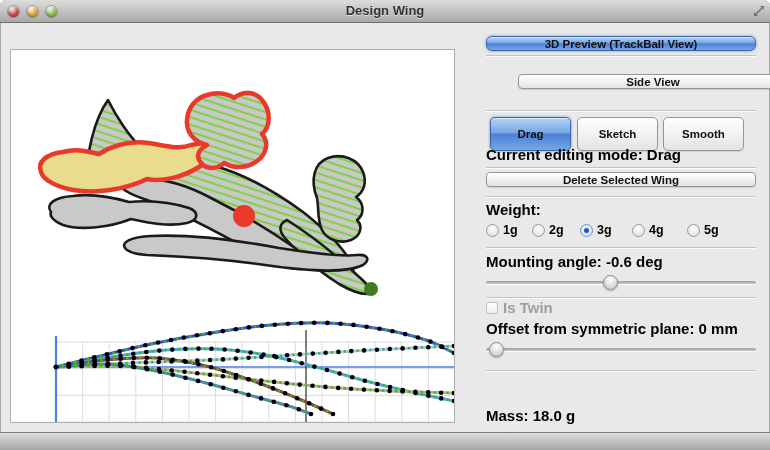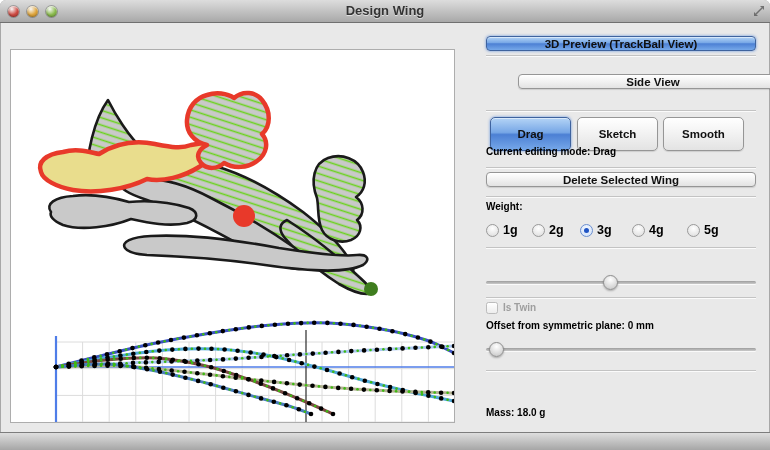--- a/index.html
+++ b/index.html
@@ -23,21 +23,21 @@
   .panel{position:absolute;left:486px;top:30px;width:270px;height:400px;}
   .sep{position:absolute;left:0;right:0;height:1px;background:#c3c3c3;box-shadow:0 1px 0 rgba(255,255,255,.8);}
   .pushbtn{position:absolute;left:0;width:270px;height:15px;border:1px solid #969696;border-radius:4px;
     background:linear-gradient(#ffffff,#f3f3f3 45%,#e3e3e3);
     box-shadow:0 1px 1px rgba(0,0,0,.12), inset 0 1px 0 #fff;
     display:flex;align-items:center;justify-content:center;
     font-size:11.5px;font-weight:700;color:#101010;cursor:default;box-sizing:border-box;}
   .pushbtn.blue{background:linear-gradient(#b4d4f6 0%,#77a7e6 45%,#4c80d4 52%,#76a8e9 100%);
     border-color:#3f639e;box-shadow:0 0 3px rgba(86,137,220,.9), inset 0 1px 0 rgba(255,255,255,.5);}
   .seg{width:81px;border-radius:5px;height:34px;}
-  .lbl{position:absolute;font-size:10px;font-weight:700;color:#000;white-space:nowrap;}
+  .lbl{position:absolute;font-size:15px;font-weight:700;color:#000;white-space:nowrap;}
   .lbl.dim{color:#9e9e9e;}
   .radio-item{position:absolute;display:flex;align-items:center;gap:4px;font-size:12.5px;font-weight:700;height:14px;text-align:center;}
   .radio{width:13px;height:13px;border-radius:50%;border:1px solid #9a9a9a;box-sizing:border-box;
     background:radial-gradient(circle at 50% 32%,#ffffff,#dadada);}
   .radio.sel{border-color:#6b8fd0;background:radial-gradient(circle at 50% 32%,#f2f7ff,#cfe0f8);}
   .radio.sel::after{content:"";display:block;width:5px;height:5px;margin:3px auto;border-radius:50%;background:#1e53c4;}
   .cb-row{position:absolute;display:flex;align-items:center;gap:5px;height:13px;}
   .cb{width:12px;height:12px;border:1px solid #bcbcbc;border-radius:2.5px;box-sizing:border-box;
     background:linear-gradient(#ffffff,#ededed);}
   .slider{position:absolute;left:0;right:0;height:15px;}
@@ -454,21 +454,21 @@
         <path stroke-width="2.6" d="M114,198 C110,192 120,187 140,186 C180,184 225,190 268,198 C300,203 330,207 346,205 C356,204 360,209 352,215 C334,224 296,221 254,215 C212,209 162,206 136,205 C122,204 116,201 114,198 Z" fill="#c9c9c9" stroke="#1a1a1a"></path>
         <path stroke-width="4.5" d="M30,122 C26,112 35,104 52,102 C66,98 78,102 88,104 C104,94 124,90 144,94 C160,97 170,99 180,95 L198,92 C203,101 199,111 188,117 C172,127 152,132 136,129 C116,139 86,144 62,140 C46,137 32,130 30,122 Z" fill="#e9dd8d" stroke="#e8392a"></path>
         <path fill="url(#hatch)" stroke-width="4.5" d="M196,95 C183,92 175,82 176,70 C177,57 185,48 196,45 C205,42 216,43 223,48 C232,40 245,42 251,50 C260,61 260,76 251,84 C258,92 256,104 246,111 C237,118 223,119 213,113 C207,119 196,120 190,113 C184,106 188,99 196,95 Z" stroke="#e8392a"></path>
         <circle cx="233" cy="166" r="11" fill="#e8392a"></circle>
         <circle cx="360" cy="239" r="7" fill="#3f7d1e"></circle>
       </g>
     </svg>
   </div>
 
   <div class="panel">
-    <div class="pushbtn view blue" style="top:6px;">3D Preview (TrackBall View)</div>
+    <div class="pushbtn view blue" style="top:6px;border-radius:6px;">3D Preview (TrackBall View)</div>
     <div class="sep" style="top:25px;"></div>
     <div class="pushbtn view" style="top:44px;margin-left:32px;">Side View</div>
     <div class="sep" style="top:80px;"></div>
 
     <div class="pushbtn seg mode blue" style="top:87px;left:4px;">Drag</div>
     <div class="pushbtn seg mode" style="top:87px;left:91px;">Sketch</div>
     <div class="pushbtn seg mode" style="top:87px;left:177px;">Smooth</div>
 
     <div class="lbl" style="top:116px;">Current editing mode: Drag</div>
     <div class="sep" style="top:137px;"></div>
@@ -491,20 +491,21 @@
     <div class="radio-item" style="top:193px;left:146px;">
         <span class="radio"></span>
         <span>4g</span>
       </div>
     <div class="radio-item" style="top:193px;left:201px;">
         <span class="radio"></span>
         <span>5g</span>
       </div>
     <div class="sep" style="top:217px;"></div>
 
+    <div class="lbl" style="top:223px;">Mounting angle: -0.6 deg</div>
     <div class="slider" style="top:245px;">
       <div class="track"></div>
       <div class="thumb" style="left: 117.3px;"></div>
     </div>
     <div class="sep" style="top:267px;"></div>
 
     <div class="cb-row" style="top:271px;">
       <span class="cb"></span>
       <span class="lbl dim" style="position:static;">Is Twin</span>
     </div>

